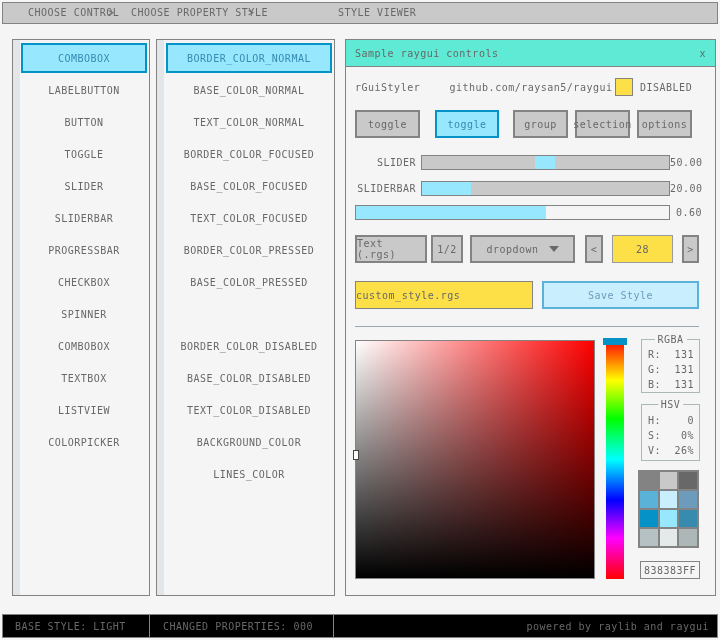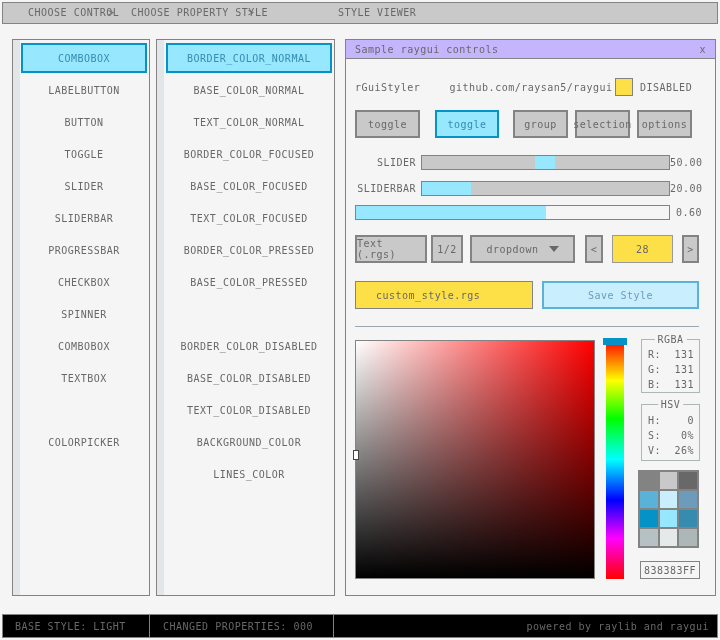--- a/index.html
+++ b/index.html
@@ -19,21 +19,21 @@
   .btn.active { background:#97e8ff; border-color:#0492c7; color:#368baf; }
   .track { position:absolute; background:#c9c9c9; border:1px solid #838383; }
   .fill { position:absolute; top:0; left:0; height:100%; background:#97e8ff; }
   .value-label { position:absolute; text-align:right; line-height:15px; }
   .white-box { position:absolute; background:#fde047; border:1px solid #9a9a9a; }
   .groupbox { position:absolute; border:1px solid #aeb7b8; }
   .gb-title { position:absolute; top:-6px; left:50%; transform:translateX(-50%);
     background:#f5f5f5; padding:0 3px; white-space:nowrap; }
   .gb-row { position:absolute; left:6px; right:5px; height:14px; display:flex;
     justify-content:space-between; align-items:center; }
-  .titlebar { position:absolute; left:0; top:0; right:0; height:19px; background:#c4b5fd;
+  .titlebar { position:absolute; left:0; top:0; right:0; height:27px; background:#5eead4;
     border-bottom:1px solid #838383; display:flex; align-items:center;text-align:center; }
   .swgrid { position:absolute; background:#838383; padding:2px; display:grid;
     grid-template-columns:repeat(3,1fr); grid-auto-rows:1fr; gap:2px; }
   .swatch { width:100%; height:100%; }
   .sv-square { position:absolute; border:1px solid #838383;
     background: linear-gradient(to bottom, rgba(0,0,0,0) 0%, #000 100%),
                 linear-gradient(to right, #fff 0%, #f00 100%); cursor:crosshair; }
   .hue-bar { position:absolute; cursor:pointer;
     background: linear-gradient(to bottom,#f00 0%,#ff0 17%,#0f0 33%,#0ff 50%,#00f 67%,#f0f 83%,#f00 100%); }
   .hue-marker { position:absolute; background:#0492c7; }
@@ -64,20 +64,21 @@
     <div class="list-item" style="left:8px;top:35px;width:126px;height:30px">LABELBUTTON</div>
     <div class="list-item" style="left:8px;top:67px;width:126px;height:30px">BUTTON</div>
     <div class="list-item" style="left:8px;top:99px;width:126px;height:30px">TOGGLE</div>
     <div class="list-item" style="left:8px;top:131px;width:126px;height:30px">SLIDER</div>
     <div class="list-item" style="left:8px;top:163px;width:126px;height:30px">SLIDERBAR</div>
     <div class="list-item" style="left:8px;top:195px;width:126px;height:30px">PROGRESSBAR</div>
     <div class="list-item" style="left:8px;top:227px;width:126px;height:30px">CHECKBOX</div>
     <div class="list-item" style="left:8px;top:259px;width:126px;height:30px">SPINNER</div>
     <div class="list-item" style="left:8px;top:291px;width:126px;height:30px">COMBOBOX</div>
     <div class="list-item" style="left:8px;top:323px;width:126px;height:30px">TEXTBOX</div>
+    <div class="list-item" style="left:8px;top:355px;width:126px;height:30px">LISTVIEW</div>
     <div class="list-item" style="left:8px;top:387px;width:126px;height:30px">COLORPICKER</div>
   </div>
 
   <div class="abs panel" style="left:156px;top:39px;width:179px;height:557px">
     <div class="scroll-strip"></div>
     <div class="list-item sel" style="left:9px;top:3px;width:166px;height:30px">BORDER_COLOR_NORMAL</div>
     <div class="list-item" style="left:9px;top:35px;width:166px;height:30px">BASE_COLOR_NORMAL</div>
     <div class="list-item" style="left:9px;top:67px;width:166px;height:30px">TEXT_COLOR_NORMAL</div>
     <div class="list-item" style="left:9px;top:99px;width:166px;height:30px">BORDER_COLOR_FOCUSED</div>
     <div class="list-item" style="left:9px;top:131px;width:166px;height:30px">BASE_COLOR_FOCUSED</div>
@@ -128,21 +129,21 @@
     <div class="btn" style="left:9px;top:195px;width:72px;height:28px">Text (.rgs)</div>
     <div class="btn" style="left:85px;top:195px;width:32px;height:28px">1/2</div>
     <div class="btn" style="left:124px;top:195px;width:105px;height:28px">
       <span>dropdown</span>
       <span class="tri-down" style="margin-left:10px"></span>
     </div>
     <div class="btn" style="left:239px;top:195px;width:18px;height:28px">&lt;</div>
     <div class="white-box ctext" style="left:266px;top:195px;width:61px;height:28px;justify-content:center">28</div>
     <div class="btn" style="left:336px;top:195px;width:17px;height:28px">&gt;</div>
 
-    <div class="white-box ctext" style="left:9px;top:241px;width:178px;height:28px;padding-left:20px;border-color:#838383">custom_style.rgs</div>
+    <div class="white-box ctext" style="left:9px;top:241px;width:178px;height:28px;padding-left:0;border-color:#838383">custom_style.rgs</div>
     <div class="btn" style="left:196px;top:241px;width:157px;height:28px;background:#c9effe;border-color:#5bb2d9;color:#6c9bbc">Save Style</div>
 
     <div class="abs" style="left:9px;top:286px;width:344px;height:1px;background:#9aa8ad"></div>
 
     <div class="sv-square" style="left:9px;top:300px;width:240px;height:239px"></div>
     <div class="sv-cursor" style="left:7px;top:410px"></div>
     <div class="hue-bar" style="left:260px;top:300px;width:18px;height:239px"></div>
     <div class="hue-marker" style="left:257px;top:298px;width:24px;height:7px"></div>
 
     <div class="groupbox" style="left:295px;top:299px;width:59px;height:54px">

